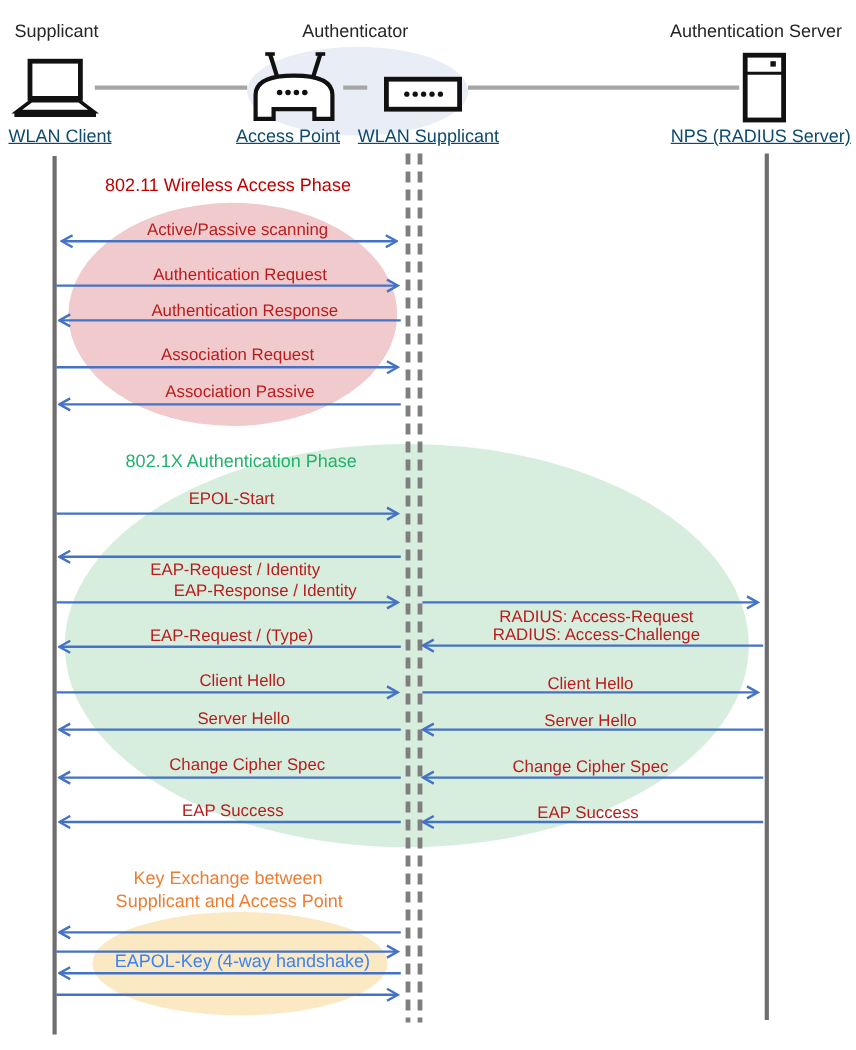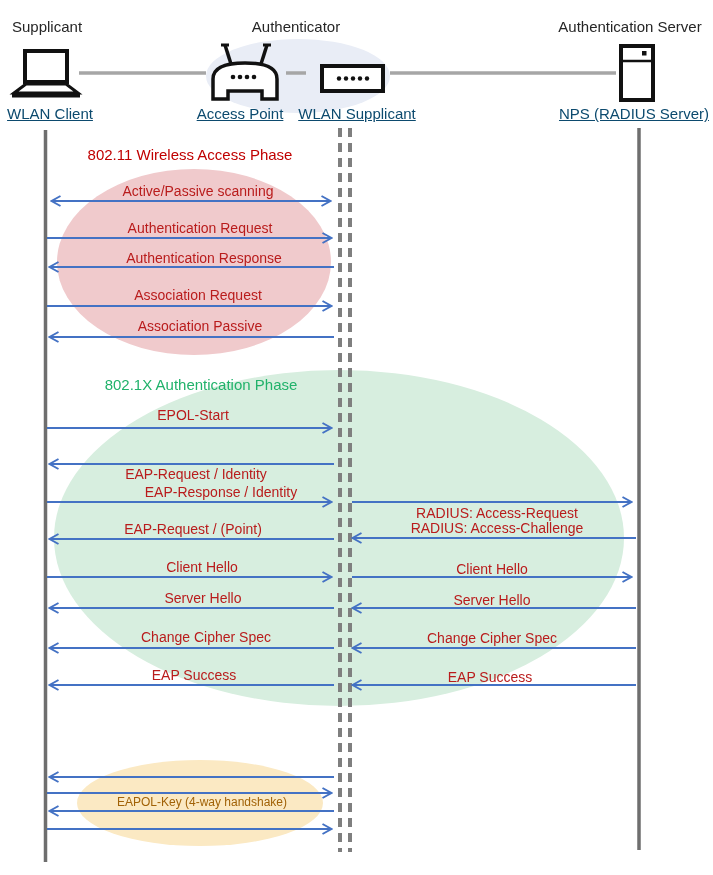--- a/index.html
+++ b/index.html
@@ -9,21 +9,21 @@
   }
   .layer{position:absolute;left:0;top:0;}
   .lbl{position:absolute;transform:translateX(-50%);white-space:nowrap;line-height:16px;}
   .role{font-size:15px;color:#262626;}
   .role-left{transform:none;}
   .device{font-size:15px;color:#0c4a6e;text-decoration:underline;}
   .msg{font-size:14px;color:#b91c1c;}
   .phase-red{font-size:15px;color:#C00000;}
   .phase-green{font-size:15px;color:#21B26B;}
   .phase-orange{font-size:15px;color:#ED7D31;line-height:19px;}
-  .eapol{font-size:12px;color:#a16207;}
+  .eapol{font-size:15px;color:#3b82f6;}
 </style>
 </head>
 <body>
 
 <div class="stage">
 
   <svg class="layer" width="713" height="875" viewBox="0 0 713 875">
     <defs>
       <marker id="ah" viewBox="0 0 12 12" refX="10" refY="6" markerWidth="12" markerHeight="12" markerUnits="userSpaceOnUse" orient="auto-start-reverse">
         <path d="M1.5,1 L10.5,6 L1.5,11" fill="none" stroke="#4472C4" stroke-width="2"></path>
@@ -109,31 +109,33 @@
   <span class="lbl role" style="left:296px;top:19px;">Authenticator</span>
   <span class="lbl role" style="left:630px;top:19px;">Authentication Server</span>
 
   <span class="lbl device" style="left:50px;top:106px;">WLAN Client</span>
   <span class="lbl device" style="left:240px;top:106px;">Access Point</span>
   <span class="lbl device" style="left:357px;top:106px;">WLAN Supplicant</span>
   <span class="lbl device" style="left:634px;top:106px;">NPS (RADIUS Server)</span>
 
   <span class="lbl phase-red" style="left:190px;top:147px;">802.11 Wireless Access Phase</span>
   <span class="lbl phase-green" style="left:201px;top:377px;">802.1X Authentication Phase</span>
+  <span class="lbl phase-orange" style="left:190px;top:723px;">Key Exchange between</span>
+  <span class="lbl phase-orange" style="left:191px;top:742px;">Supplicant and Access Point</span>
 
   <span class="lbl msg" style="left:198px;top:183px;">Active/Passive scanning</span>
   <span class="lbl msg" style="left:200px;top:220px;">Authentication Request</span>
   <span class="lbl msg" style="left:204px;top:250px;">Authentication Response</span>
   <span class="lbl msg" style="left:198px;top:287px;">Association Request</span>
   <span class="lbl msg" style="left:200px;top:318px;">Association Passive</span>
   <span class="lbl msg" style="left:193px;top:407px;">EPOL-Start</span>
   <span class="lbl msg" style="left:196px;top:446px;margin-top:20px;">EAP-Request / Identity</span>
   <span class="lbl msg" style="left:197px;top:484px;margin-left:24px;">EAP-Response / Identity</span>
   <span class="lbl msg" style="left:497px;top:484px;margin-top:21px;">RADIUS: Access-Request</span>
-  <span class="lbl msg" style="left:193px;top:521px;">EAP-Request / (Point)</span>
+  <span class="lbl msg" style="left:193px;top:521px;">EAP-Request / (Type)</span>
   <span class="lbl msg" style="left:497px;top:520px;">RADIUS: Access-Challenge</span>
   <span class="lbl msg" style="left:202px;top:559px;">Client Hello</span>
   <span class="lbl msg" style="left:492px;top:561px;">Client Hello</span>
   <span class="lbl msg" style="left:203px;top:590px;">Server Hello</span>
   <span class="lbl msg" style="left:492px;top:592px;">Server Hello</span>
   <span class="lbl msg" style="left:206px;top:629px;">Change Cipher Spec</span>
   <span class="lbl msg" style="left:492px;top:630px;">Change Cipher Spec</span>
   <span class="lbl msg" style="left:194px;top:667px;">EAP Success</span>
   <span class="lbl msg" style="left:490px;top:669px;">EAP Success</span>
   <span class="lbl eapol" style="left:202px;top:794px;">EAPOL-Key (4-way handshake)</span>

